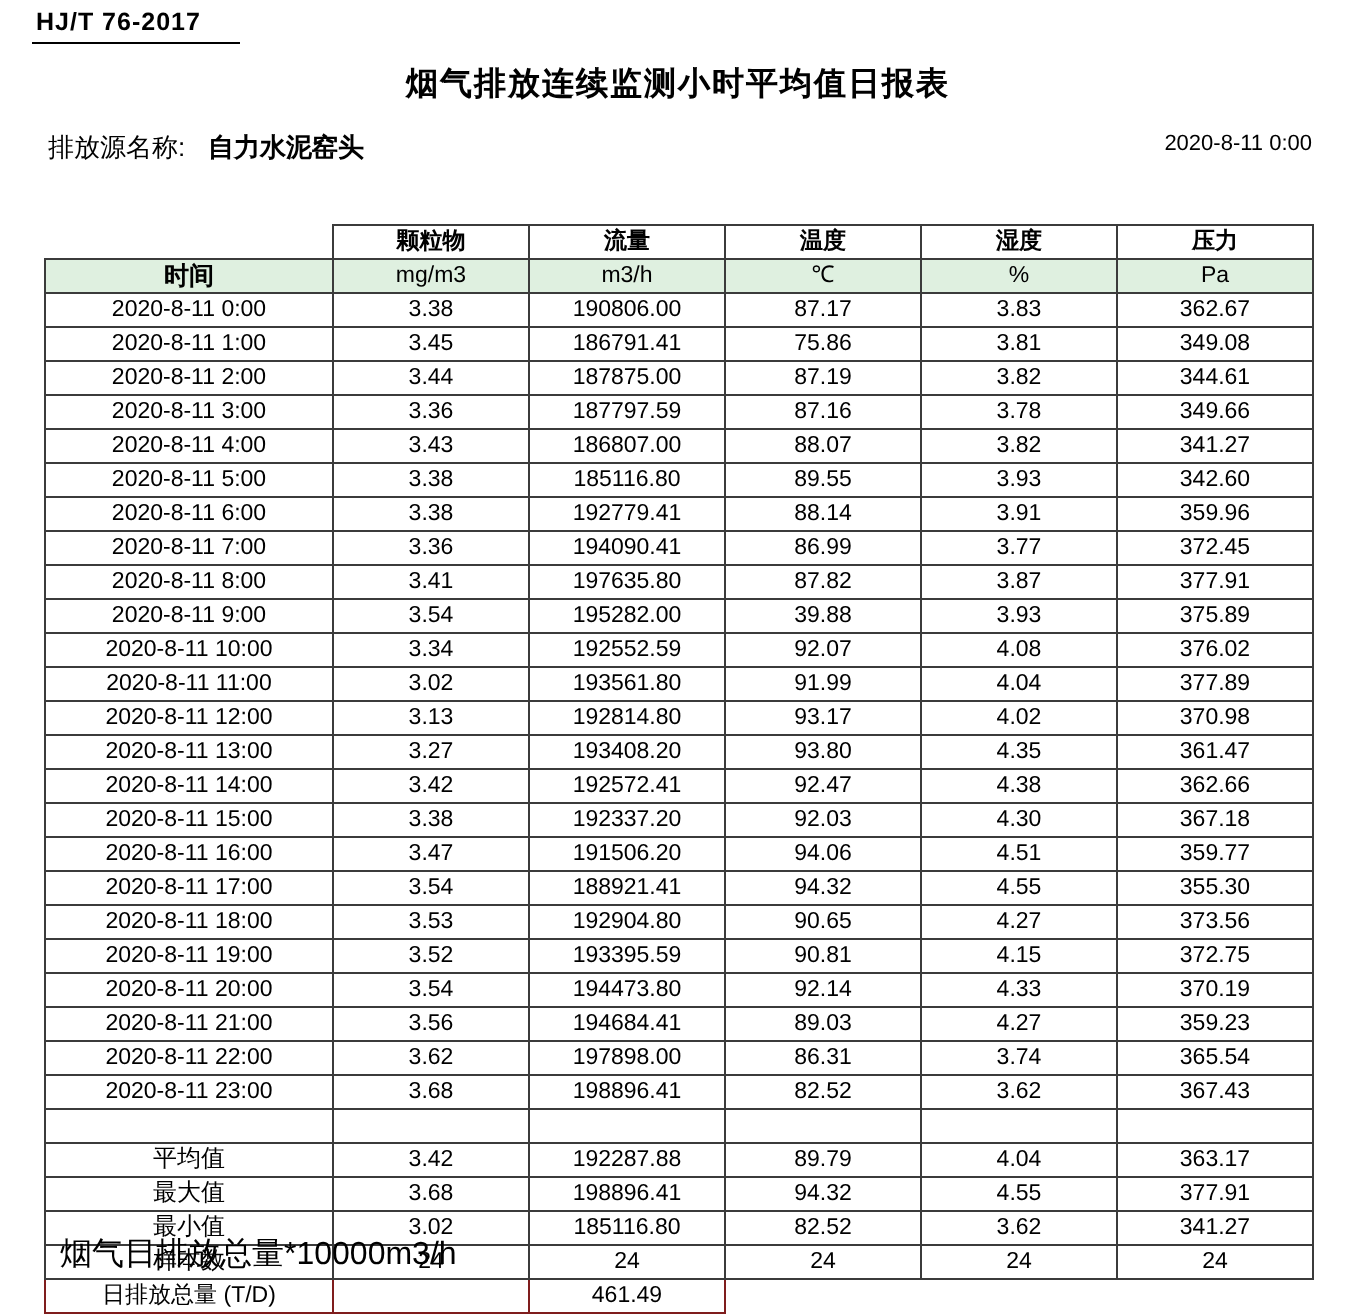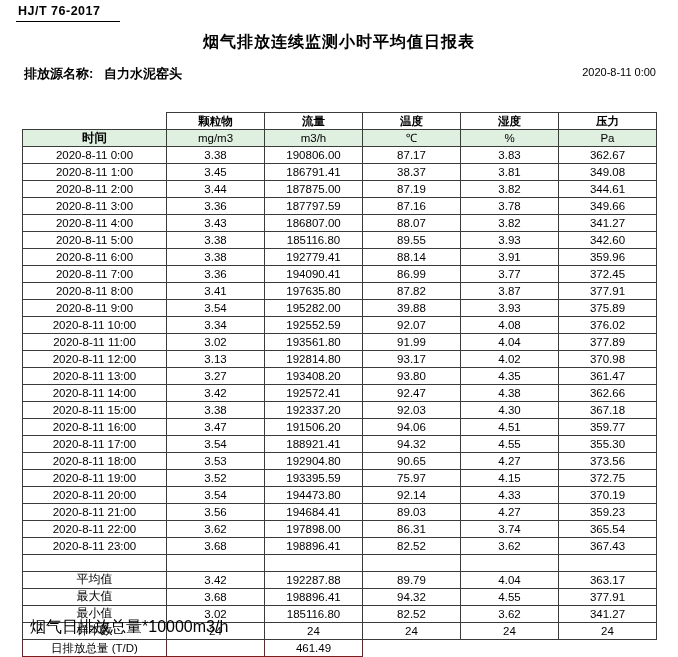--- a/index.html
+++ b/index.html
@@ -41,21 +41,21 @@
     text-align: center;
     font-size: 16px;
     font-weight: bold;
     letter-spacing: 1px;
   }
   .src-label {
     position: absolute;
     left: 24px;
     top: 65px;
     font-size: 13px;
-    font-weight: bold;
+    font-weight: normal;
   }
   .src-value {
     position: absolute;
     left: 104px;
     top: 65px;
     font-size: 13px;
     font-weight: bold;
   }
   .date-stamp {
     position: absolute;
@@ -190,21 +190,21 @@
         <td>3.38</td>
         <td>190806.00</td>
         <td>87.17</td>
         <td>3.83</td>
         <td>362.67</td>
       </tr>
       <tr class="data-row">
         <td>2020-8-11 1:00</td>
         <td>3.45</td>
         <td>186791.41</td>
-        <td>38.37</td>
+        <td>75.86</td>
         <td>3.81</td>
         <td>349.08</td>
       </tr>
       <tr class="data-row">
         <td>2020-8-11 2:00</td>
         <td>3.44</td>
         <td>187875.00</td>
         <td>87.19</td>
         <td>3.82</td>
         <td>344.61</td>
@@ -334,21 +334,21 @@
         <td>3.53</td>
         <td>192904.80</td>
         <td>90.65</td>
         <td>4.27</td>
         <td>373.56</td>
       </tr>
       <tr class="data-row">
         <td>2020-8-11 19:00</td>
         <td>3.52</td>
         <td>193395.59</td>
-        <td>75.97</td>
+        <td>90.81</td>
         <td>4.15</td>
         <td>372.75</td>
       </tr>
       <tr class="data-row">
         <td>2020-8-11 20:00</td>
         <td>3.54</td>
         <td>194473.80</td>
         <td>92.14</td>
         <td>4.33</td>
         <td>370.19</td>

